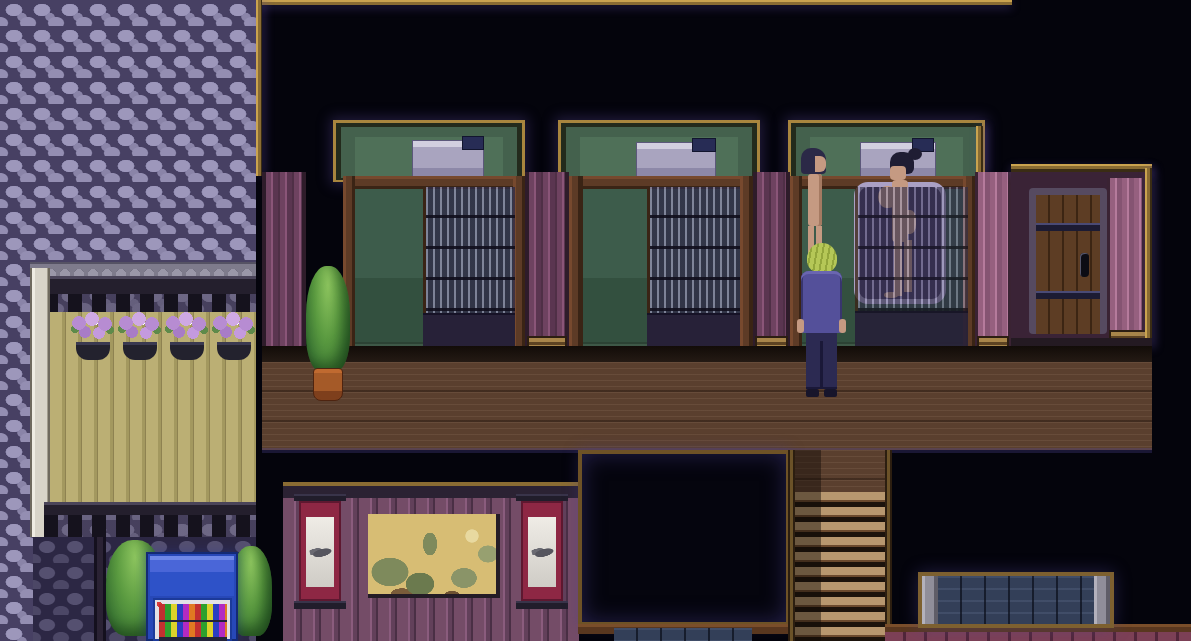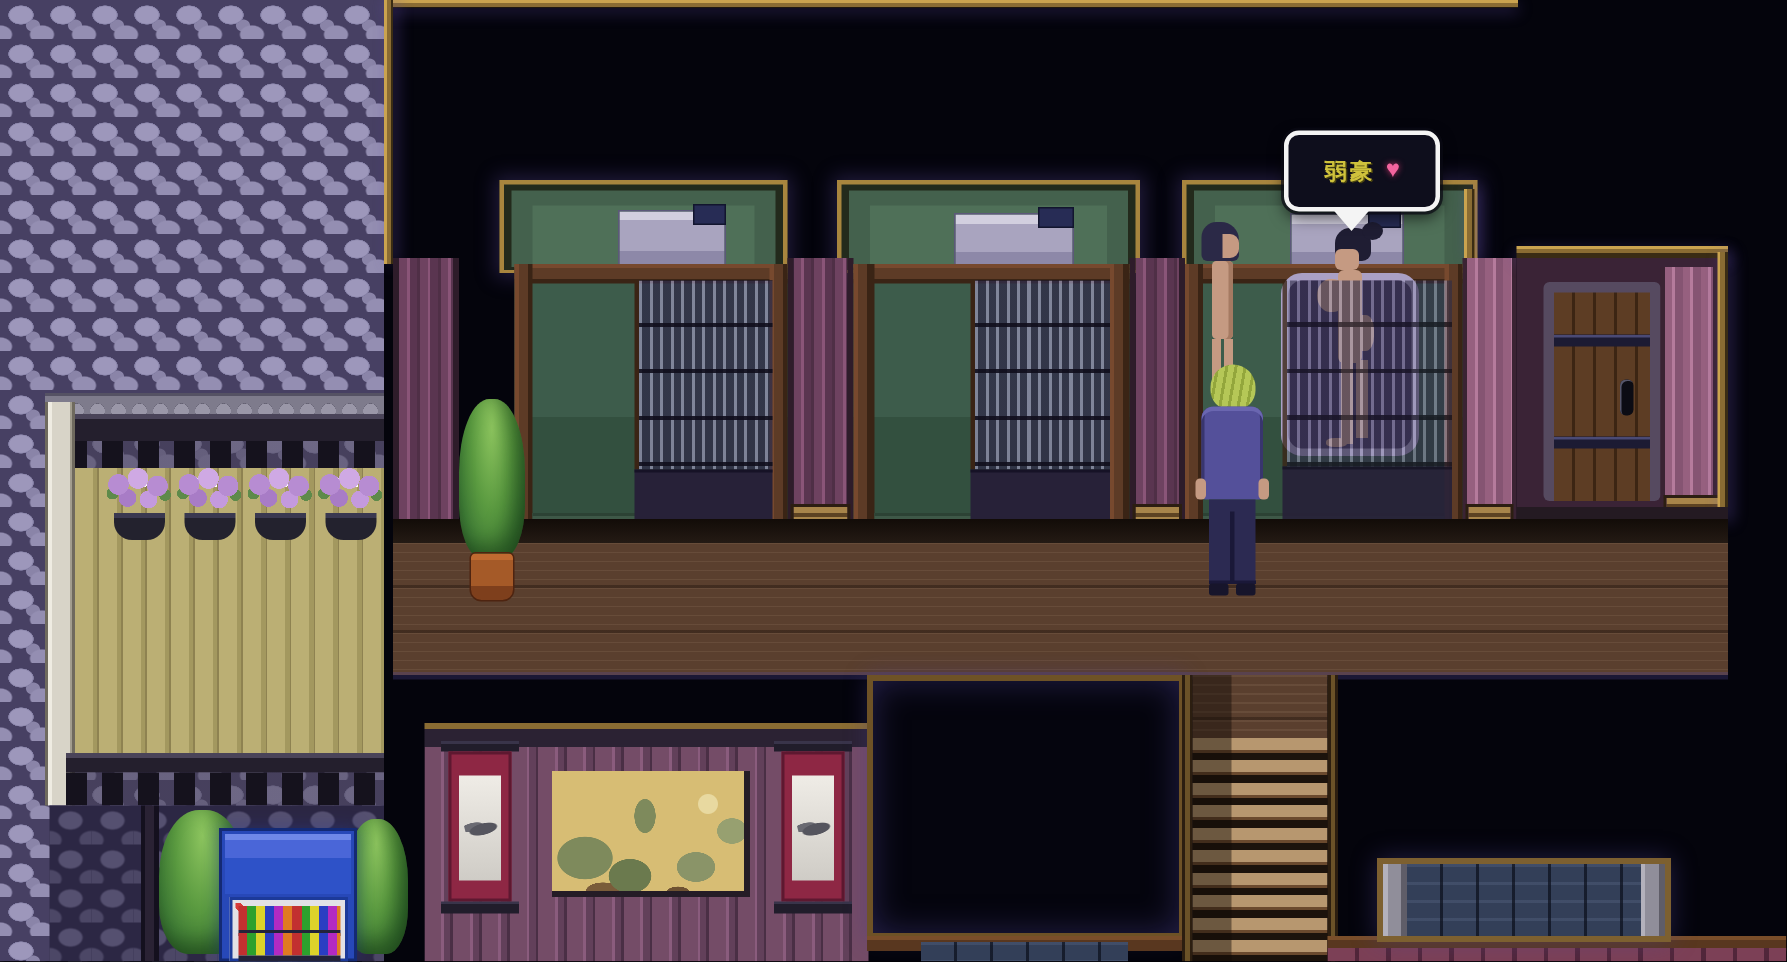--- a/index.html
+++ b/index.html
@@ -321,21 +321,14 @@
 
   <div class="px vm-body" style="left:146px;top:552px;width:92px;height:89px;">
     <div class="px vm-top" style="left:2px;top:2px;width:84px;height:40px;"></div>
     <div class="px vm-panel" style="left:5px;top:44px;width:79px;height:43px;">
       <div class="px vm-logo" style="left:2px;top:2px;width:16px;height:16px;"></div>
       <div class="px bottles" style="left:4px;top:4px;width:68px;height:16px;"></div>
       <div class="px bottles" style="left:4px;top:22px;width:68px;height:15px;"></div>
     </div>
   </div>
 
-  <div class="px" style="left:856px;top:87px;width:104px;height:70px;">
-    <div class="bubble" style="position:absolute;left:0;top:0;width:104px;height:54px;box-sizing:border-box;">
-      <span class="bubble-name">弱豪</span>
-      <span class="bubble-heart">♥</span>
-    </div>
-    <div class="tail" style="position:absolute;left:32px;top:52px;"></div>
-  </div>
 
 </div>
 
 </body></html>

